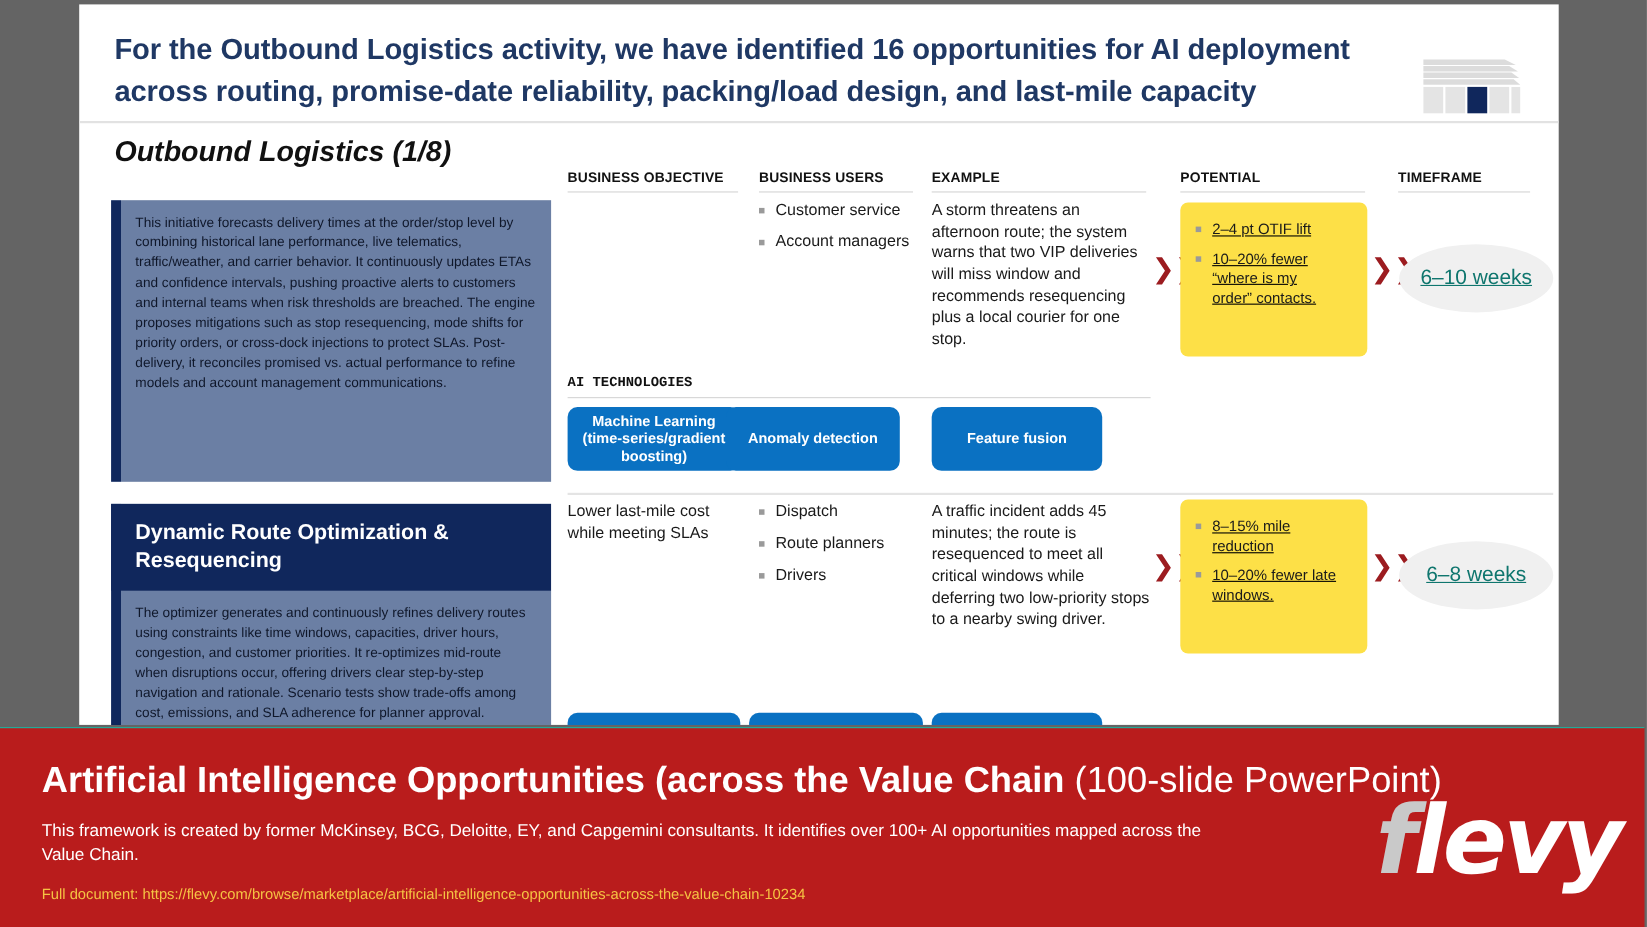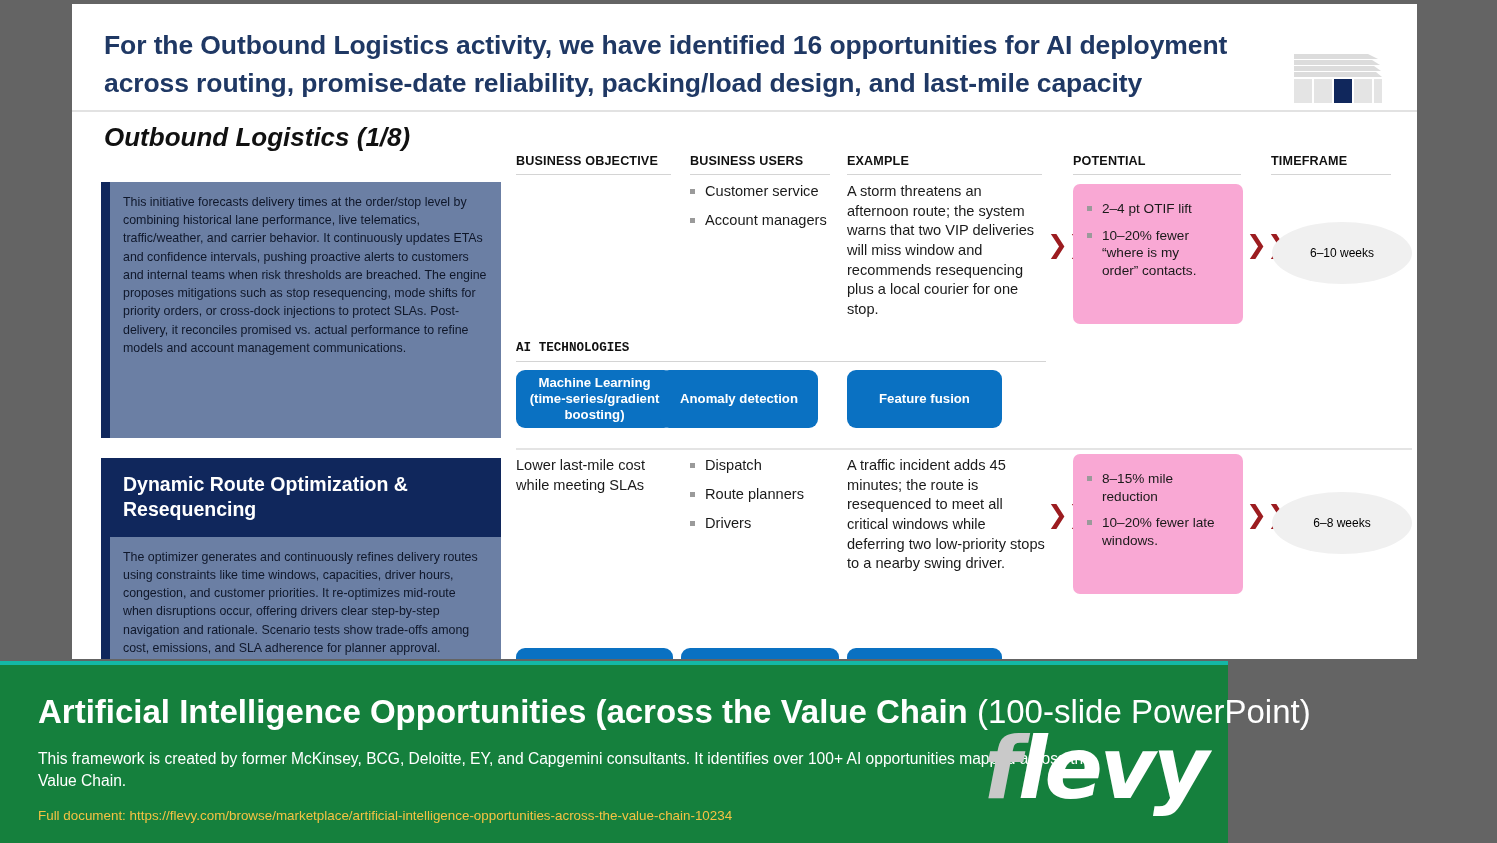--- a/index.html
+++ b/index.html
@@ -110,23 +110,24 @@
     content: "";
     position: absolute;
     left: 0; top: 7px;
     width: 5px; height: 5px;
     background: #9a9a9a;
   }
 
   
   .potential-box {
     position: absolute;
-    background: #f9a8d4;
+    background: #fde047;
     border-radius: 7px;
     padding: 16px 26px 10px 14px;
+    text-decoration: underline;
   }
   .potential-box ul.bullets li {
     font-size: 13.6px;
     margin-bottom: 9px;
   }
   .potential-box ul.bullets li::before { top: 6px; }
 
   
   .chev {
     position: absolute;
@@ -138,22 +139,23 @@
   }
 
   
   .oval {
     position: absolute;
     background: #f0f0f0;
     border-radius: 50%;
     display: flex;
     align-items: center;
     justify-content: center;
-    font-size: 12px;
-    color: #000000;
+    font-size: 19px;
+    color: #0f766e;
+    text-decoration: underline;
   }
 
   
   .tech-head {
     position: absolute;
     font-size: 12.6px;
     font-weight: bold;
     color: #111111;
     padding-bottom: 6px;
     border-bottom: 1.5px solid #d4d4d4;
@@ -176,23 +178,23 @@
   .row-divider {
     position: absolute;
     background: #e4e4e4;
     height: 1.5px;
   }
 
   
   .banner {
     position: absolute;
     left: 0; bottom: 0;
-    width: 1228px; height: 182px;
-    background: #15803d;
-    border-top: 4px solid #14b8a6;
+    width: 1495px; height: 182px;
+    background: #b91c1c;
+    border-top: 1px solid #14b8a6;
   }
   .banner-title {
     position: absolute;
     left: 38px; top: 28px;
     font-size: 33px;
     color: #ffffff;
     white-space: nowrap;
   }
   .banner-title b { font-weight: bold; }
   .banner-title span.light { font-weight: normal; }

